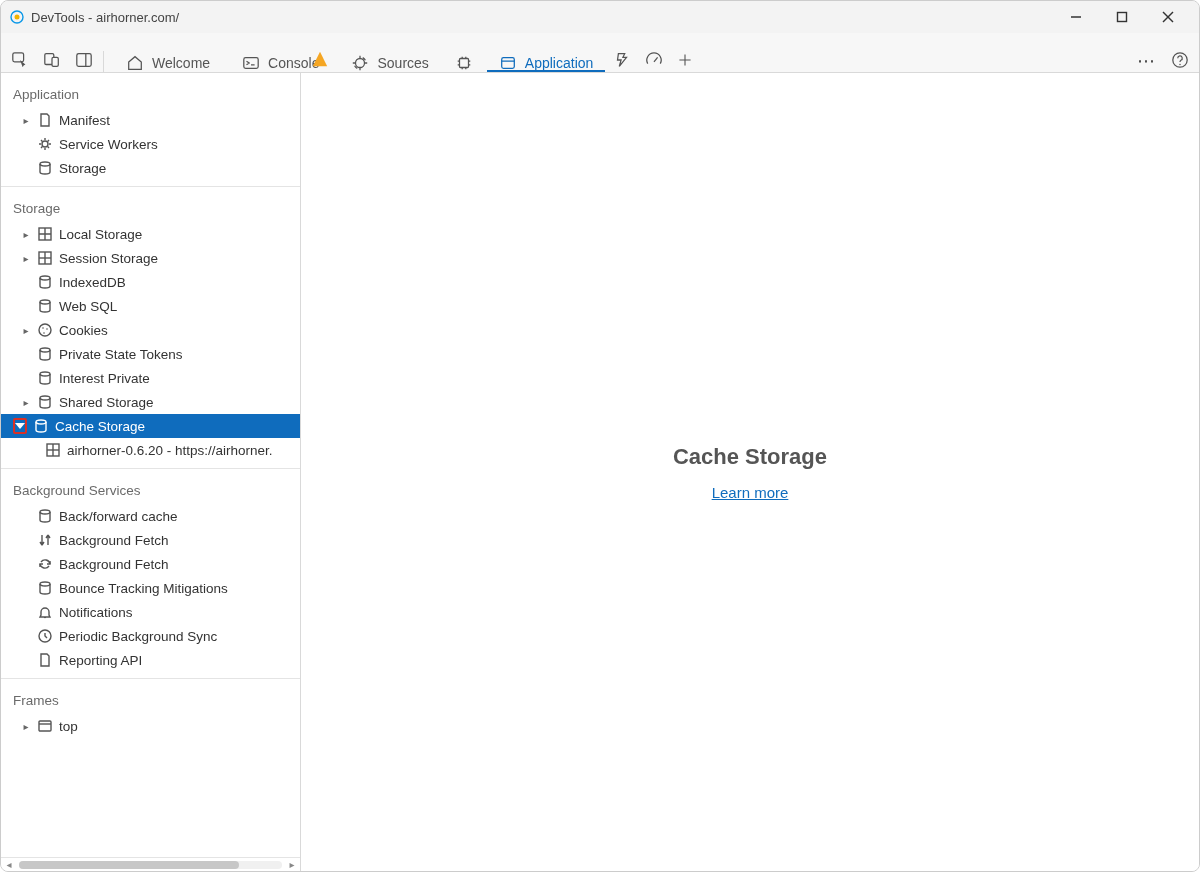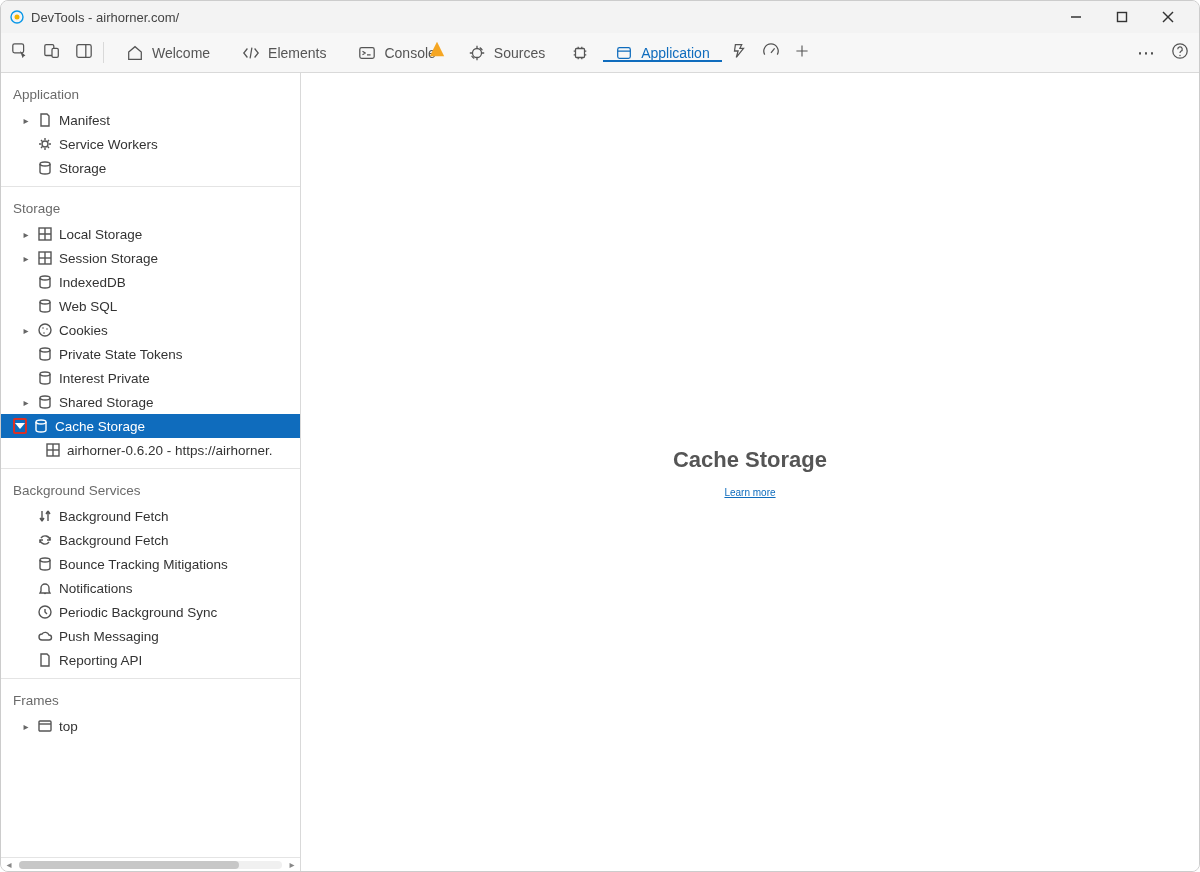--- a/index.html
+++ b/index.html
@@ -45,21 +45,21 @@
     color:#333;
   }
   .winbtn svg { width:12px; height:12px; stroke:#333; }
 
   
   .toolbar {
     height: 40px;
     background: #f7f7f7;
     border-bottom: 1px solid #d9d9d9;
     display: flex;
-    align-items: center;
+    align-items: flex-end;
   }
   .toolbar .group-left {
     display:flex; align-items:center;
     padding: 0 10px;
     border-right: 1px solid #d9d9d9;
     gap: 14px;
   }
   .toolbar .tabs {
     display:flex;
     align-items:stretch;
@@ -174,21 +174,21 @@
   }
   .content h2{
     font-size:22px;
     color:#555;
     margin:0 0 14px 0;
     font-weight:600;
   }
   .content a{
     color:#0f6cbd;
     text-decoration:underline;
-    font-size:10px;
+    font-size:15px;
   }
 
   
   .scrollstrip{
     height:14px;
     border-top:1px solid #e4e4e4;
     display:flex;
     align-items:center;
     padding:0 2px;
     gap:4px;
@@ -269,26 +269,20 @@
       </span>
     </div>
 
     <div class="tabs">
       <div class="tab">
         <svg viewBox="0 0 20 20">
             <path d="M3 9 L10 3 L17 9 V17 H3 Z"></path>
           </svg>
         <span>Welcome</span>
       </div>
-      <div class="tab">
-        <svg viewBox="0 0 20 20">
-            <path d="M6 5 L2 10 L6 15 M14 5 L18 10 L14 15 M11 4 L9 16"></path>
-          </svg>
-        <span>Elements</span>
-      </div>
       <div class="tab" style="position:relative">
         <svg viewBox="0 0 20 20">
             <rect x="2" y="4" width="16" height="12" rx="2"></rect>
             <path d="M5 8 L8 10 L5 12 M10 12 H14"></path>
           </svg>
         <svg class="warn-badge" viewBox="0 0 10 10">
             <path d="M5 1 L9 9 H1 Z" fill="#f5a623" stroke="none"></path>
           </svg>
         <span>Console</span>
       </div>
@@ -503,29 +497,39 @@
           <span class="label">airhorner-0.6.20 - https://airhorner.</span>
         </div>
       </div>
 
       <div class="section">
         <div class="section-header">Background Services</div>
         <div class="tree-item">
             <span class="arrow none">▸</span>
             <span class="icon">
               <svg viewBox="0 0 16 16">
-                <path d="M5 3 v10 M5 13 l-2 -3 M5 13 l2 -3 M11 13 V3 M11 3 l-2 3 M11 3 l2 3"></path>
-              </svg>
-            </span>
-            <span class="label">Background Fetch</span>
+                <ellipse cx="8" cy="4" rx="5" ry="2"></ellipse>
+                <path d="M3 4 v8 a5 2 0 0 0 10 0 V4"></path>
+              </svg>
+            </span>
+            <span class="label">Back/forward cache</span>
           </div>
         <div class="tree-item">
             <span class="arrow none">▸</span>
             <span class="icon">
               <svg viewBox="0 0 16 16">
+                <path d="M5 3 v10 M5 13 l-2 -3 M5 13 l2 -3 M11 13 V3 M11 3 l-2 3 M11 3 l2 3"></path>
+              </svg>
+            </span>
+            <span class="label">Background Fetch</span>
+          </div>
+        <div class="tree-item">
+            <span class="arrow none">▸</span>
+            <span class="icon">
+              <svg viewBox="0 0 16 16">
                 <path d="M4 6 a5 5 0 0 1 9 2 M12 10 a5 5 0 0 1 -9 -2"></path>
                 <path d="M13 5 v3 h-3 M3 11 v-3 h3"></path>
               </svg>
             </span>
             <span class="label">Background Fetch</span>
           </div>
         <div class="tree-item">
             <span class="arrow none">▸</span>
             <span class="icon">
               <svg viewBox="0 0 16 16">
@@ -546,29 +550,20 @@
           </div>
         <div class="tree-item">
             <span class="arrow none">▸</span>
             <span class="icon">
               <svg viewBox="0 0 16 16">
                 <circle cx="8" cy="8" r="6"></circle>
                 <path d="M8 5 v3 l2 2"></path>
               </svg>
             </span>
             <span class="label">Periodic Background Sync</span>
-          </div>
-        <div class="tree-item">
-            <span class="arrow none">▸</span>
-            <span class="icon">
-              <svg viewBox="0 0 16 16">
-                <path d="M5 12 a3 3 0 0 1 0-6 a4 4 0 0 1 7 1 a2.5 2.5 0 0 1 0 5 z"></path>
-              </svg>
-            </span>
-            <span class="label">Push Messaging</span>
           </div>
         <div class="tree-item">
             <span class="arrow none">▸</span>
             <span class="icon">
               <svg viewBox="0 0 16 16">
                 <path d="M4 2 h6 l2 2 v10 H4 z"></path>
               </svg>
             </span>
             <span class="label">Reporting API</span>
           </div>

